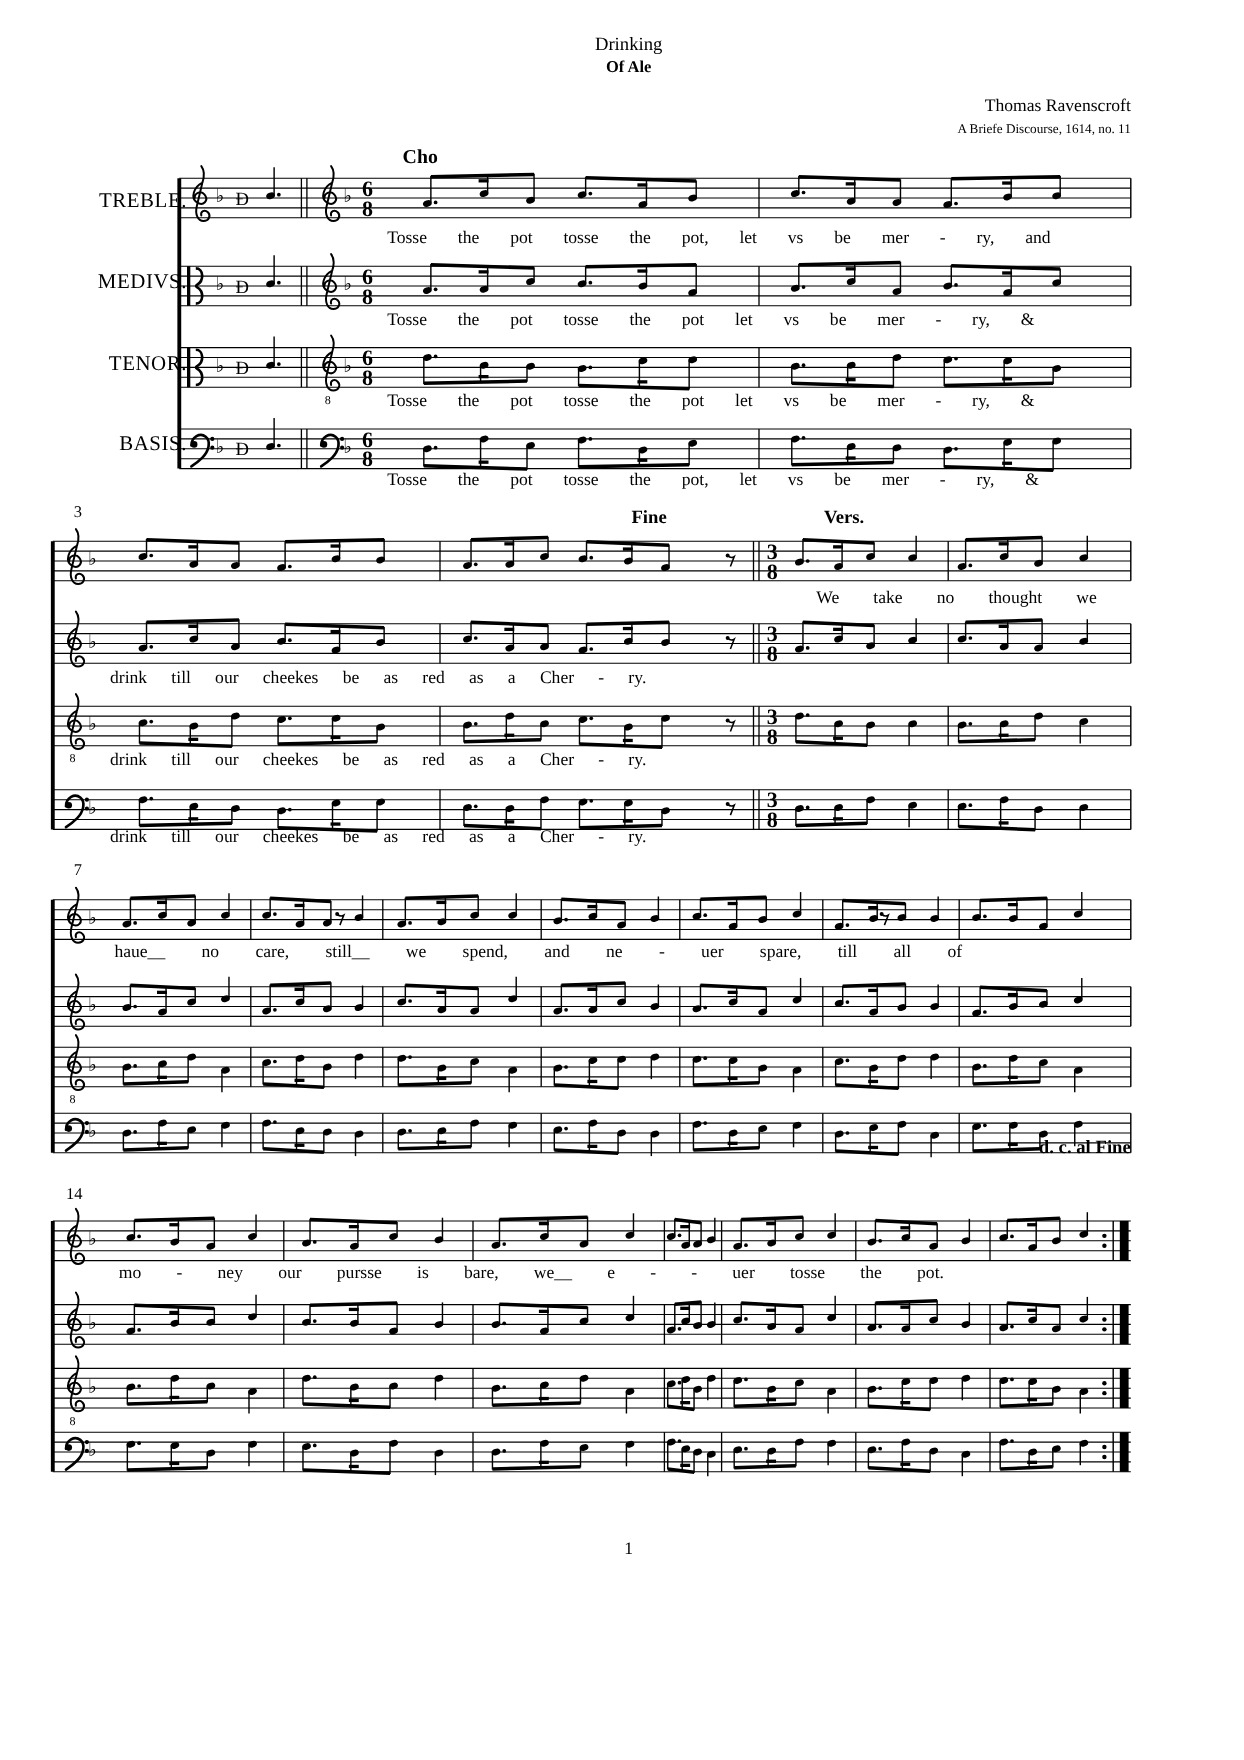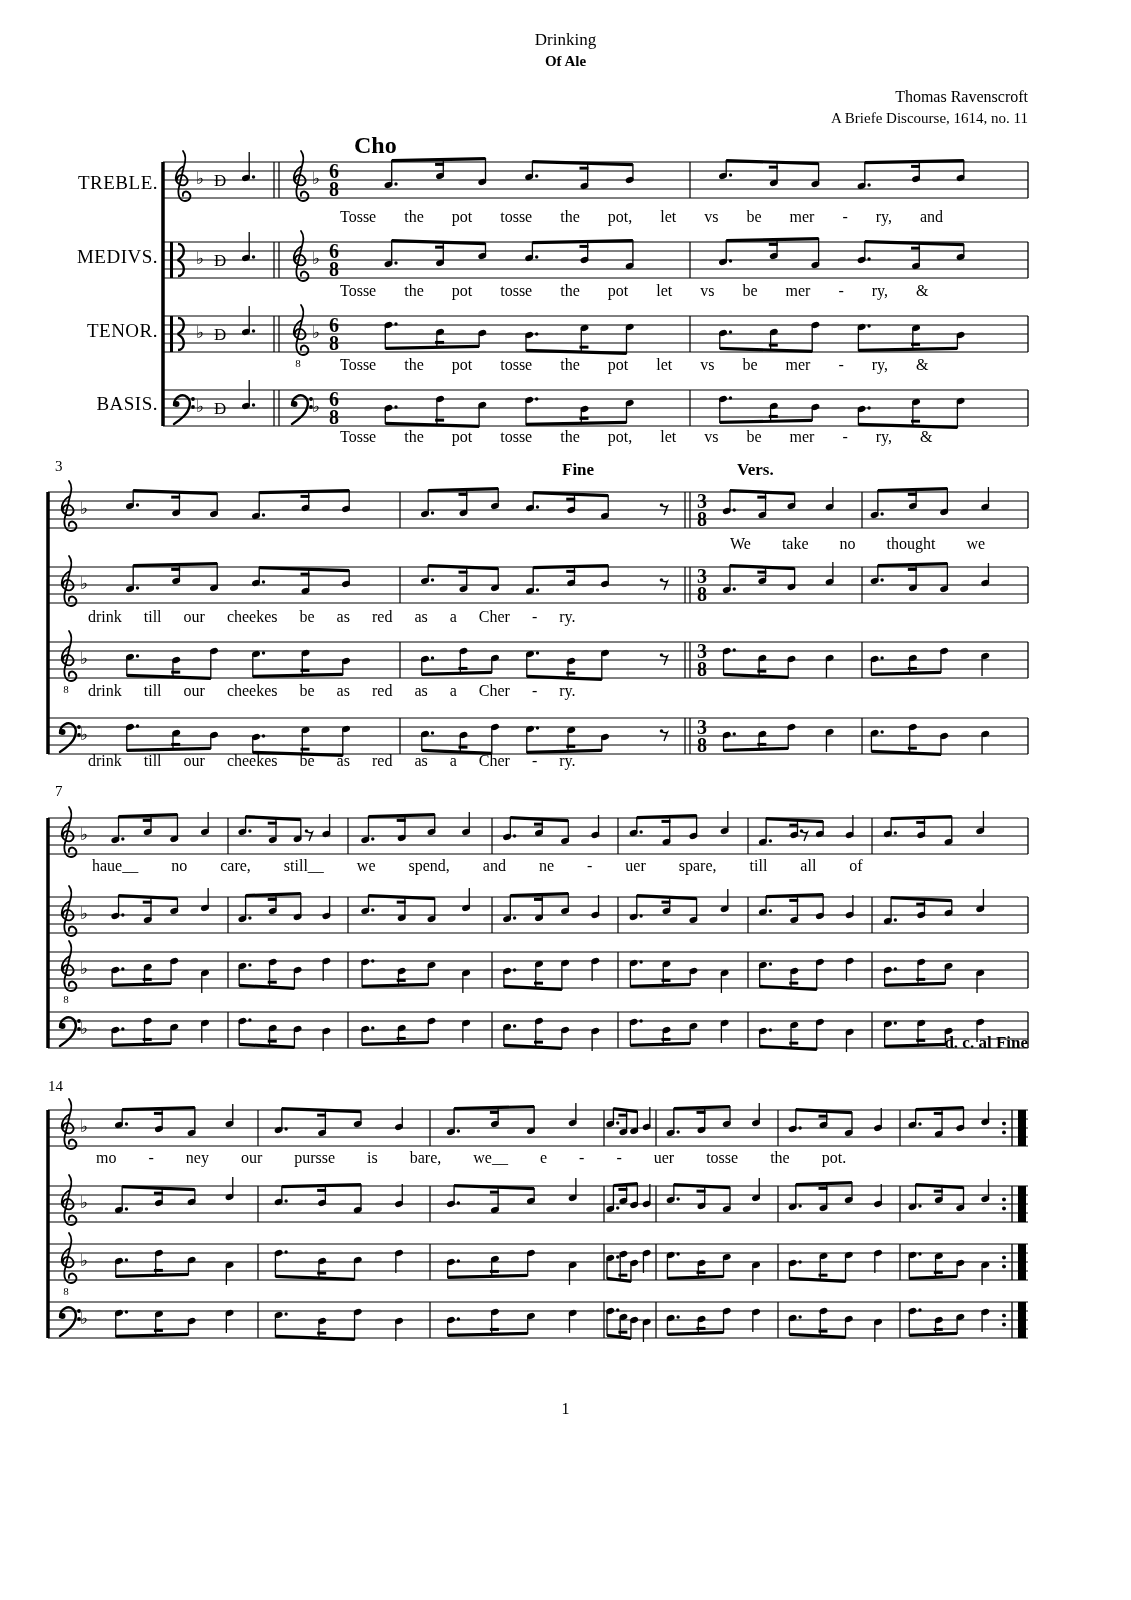--- a/index.html
+++ b/index.html
@@ -6,26 +6,26 @@
   .page{
     position:relative;
     width:1131px;height:1600px;
     background:#ffffff;
     margin:0 auto;
     font-family:"Liberation Serif", serif;
     color:#000;
     overflow:hidden;
   }
   #notation{position:absolute;left:0;top:0;z-index:0;}
-  .txt{position:absolute;z-index:1;white-space:nowrap;}
+  .txt{position:absolute;z-index:1;white-space:nowrap;margin-left:12px;}
   .center{left:0;right:0;text-align:center;}
   .hdr-series{top:30px;font-size:17px;}
   .hdr-title{top:53px;font-size:15px;font-weight:bold;}
   .hdr-composer{top:88px;right:103px;font-size:16px;text-align:right;}
-  .hdr-source{top:110px;right:103px;font-size:15px;}
+  .hdr-source{top:110px;right:103px;font-size:12px;}
   .voice-label{left:30px;width:128px;text-align:right;font-size:19px;letter-spacing:.5px;}
   .marking{font-weight:bold;font-size:17px;}
   .mnum{font-size:15px;}
   .lyric{font-size:16px;}
   .ws-a{word-spacing:24px;}
   .ws-b{word-spacing:18px;}
   .ws-c{word-spacing:27px;}
   .ws-d{word-spacing:29px;}
   .ws-e{word-spacing:28px;}
   .pagenum{top:1400px;font-size:16px;}
@@ -1361,21 +1361,21 @@
       <path d="M306.5,831 q3,3 6,1 l-3.5,9" fill="none" stroke="#000" stroke-width="1.4"></path>
       <circle cx="801.5" cy="831" r="1.8" fill="#000"></circle>
       <path d="M801.5,831 q3,3 6,1 l-3.5,9" fill="none" stroke="#000" stroke-width="1.4"></path>
     </svg>
 
   <div class="txt center hdr-series">Drinking</div>
   <div class="txt center hdr-title">Of Ale</div>
   <div class="txt hdr-composer">Thomas Ravenscroft</div>
   <div class="txt hdr-source">A Briefe Discourse, 1614, no. 11</div>
 
-  <div class="txt marking" style="left:354px;top:132px;font-size:24px;text-align:right;">Cho</div>
+  <div class="txt marking" style="left:354px;top:132px;font-size:18px;text-align:right;">Cho</div>
   <div class="txt marking" style="left:562px;top:460px;">Fine</div>
   <div class="txt marking" style="left:737px;top:460px;">Vers.</div>
   <div class="txt marking" style="right:103px;top:1033px;text-align:right;">d. c. al Fine</div>
 
   <div class="txt mnum" style="left:55px;top:458px;">3</div>
   <div class="txt mnum" style="left:55px;top:783px;">7</div>
   <div class="txt mnum" style="left:48px;top:1078px;">14</div>
 
   <div class="txt voice-label" style="top:172px;">TREBLE.</div>
   <div class="txt voice-label" style="top:246px;">MEDIVS.</div>

